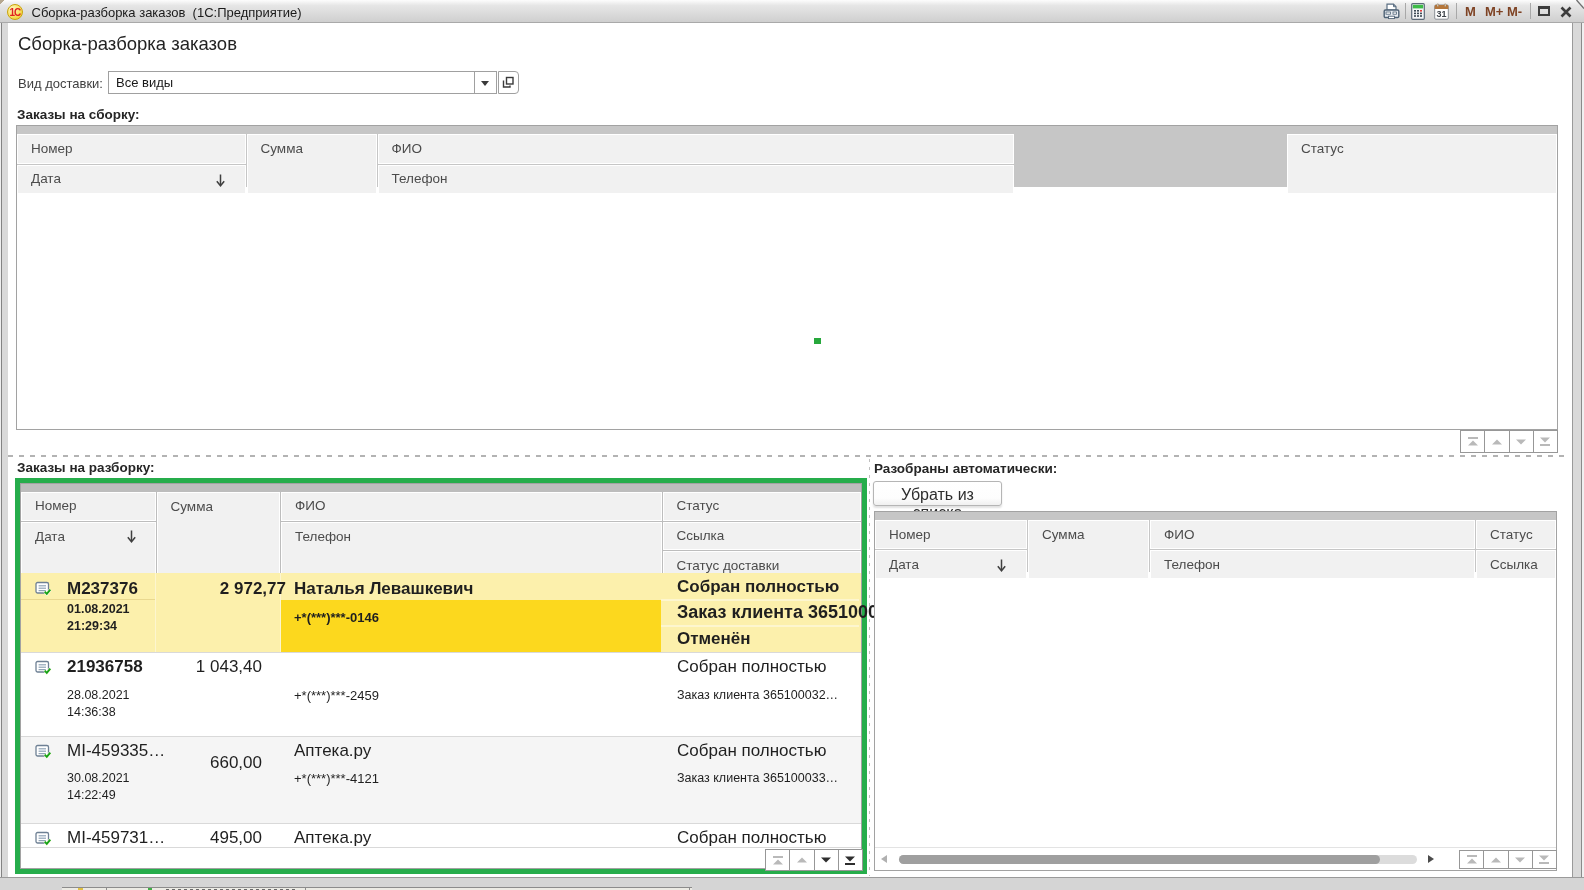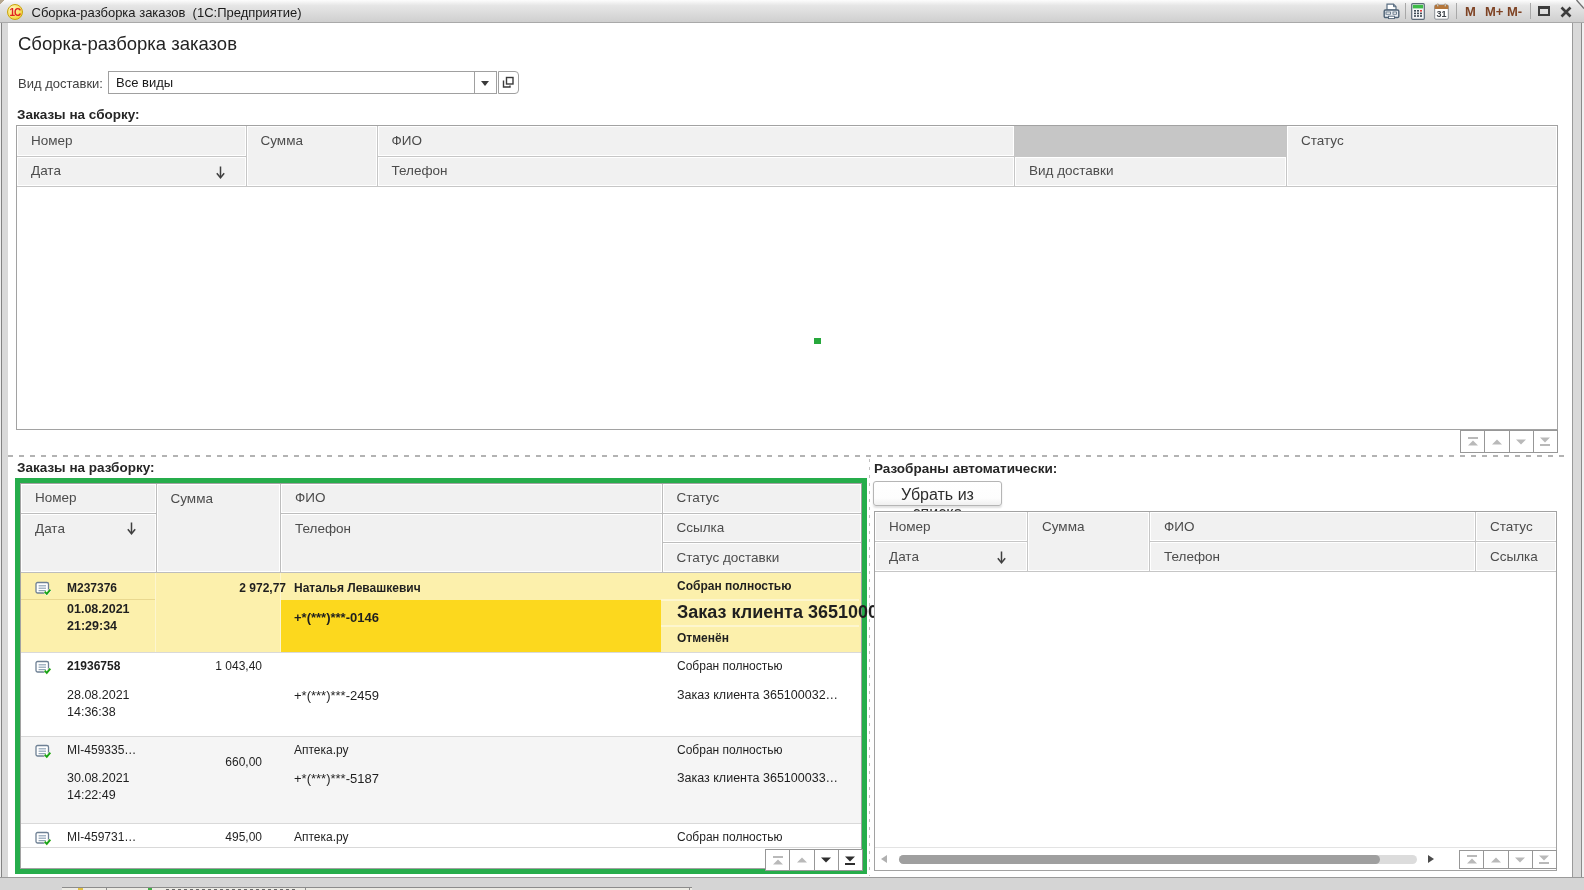--- a/index.html
+++ b/index.html
@@ -1,31 +1,31 @@
 <!DOCTYPE html>
 <html><head><meta charset="utf-8">
 <style>
 html,body{margin:0;padding:0;}
 body{width:1584px;height:890px;position:relative;overflow:hidden;
   font-family:"Liberation Sans",sans-serif;background:#fff;}
 .abs{position:absolute;}
 .lbl{font-weight:bold;color:#262626;font-size:13.5px;}
-.hdrcell{background:#f1f1f1;color:#4c4c4c;font-size:13.5px;position:absolute;border:1px solid #fff;box-sizing:border-box;}
+.hdrcell{background:#f1f1f1;color:#4c4c4c;font-size:13.5px;position:absolute;border:1px solid #fff;box-sizing:border-box;margin-top:8px;}
 .hdrtxt{position:absolute;left:13px;top:calc(50% - 1px);transform:translateY(-50%);white-space:nowrap;}
 .navbtns{position:absolute;display:flex;}
 .navbtn{width:23.5px;height:100%;border:1px solid #979797;border-left:none;
   background:#fff;position:relative;}
 .navbtn:first-child{border-left:1px solid #979797;}
 .tri{position:absolute;left:50%;top:50%;width:0;height:0;border-left:5px solid transparent;border-right:5px solid transparent;}
 .tri.up{border-bottom:5.5px solid #b9b9b9;transform:translate(-50%,-50%);}
 .tri.dn{border-top:5.5px solid #b9b9b9;transform:translate(-50%,-50%);}
 .bar{position:absolute;left:50%;width:10px;height:2px;background:#b9b9b9;transform:translateX(-50%);}
 .dark .tri.dn{border-top-color:#2e2e2e;}
 .dark .bar{background:#2e2e2e;}
-.cell{position:absolute;font-size:12px;line-height:17px;color:#1f1f1f;white-space:nowrap;}
+.cell{position:absolute;font-size:17px;line-height:17px;color:#1f1f1f;white-space:nowrap;}
 .bold{font-weight:bold;}
 </style></head>
 <body>
 
 <div class="abs" id="titlebar" style="left:0;top:0;width:1584px;height:23px;
   background:linear-gradient(#fdfdfd,#e6e6e6 25%,#dadada 65%,#cfcfcf);border-bottom:1px solid #a9a9a9;box-sizing:border-box;"></div>
 <div class="abs" style="left:0;top:23px;width:1px;height:867px;background:#efefef;"></div>
 <div class="abs" style="left:1px;top:23px;width:1px;height:867px;background:#838383;"></div>
 <div class="abs" style="left:2px;top:23px;width:6px;height:867px;background:#d9d9d9;"></div>
 <div class="abs" style="left:1572px;top:23px;width:1px;height:867px;background:#9a9a9a;"></div>
@@ -130,23 +130,20 @@
       </div>
     <div class="hdrcell" style="left:229.5px;top:0;width:130px;height:60px;">
         <span class="hdrtxt" style="top:13px;">Сумма</span>
       </div>
     <div class="hdrcell" style="left:360.5px;top:0;width:636.5px;height:29.5px;">
         <span class="hdrtxt">ФИО</span>
       </div>
     <div class="hdrcell" style="left:360.5px;top:30.5px;width:636.5px;height:29.5px;">
         <span class="hdrtxt">Телефон</span>
       </div>
-    <div class="hdrcell" style="left:998px;top:30.5px;width:271px;height:29.5px;">
-        <span class="hdrtxt">Вид доставки</span>
-      </div>
     <div class="hdrcell" style="left:1270px;top:0;width:270px;height:60px;">
         <span class="hdrtxt" style="top:13px;">Статус</span>
       </div>
   </div>
 
   <div style="position:absolute;left:797px;top:212px;width:7px;height:6px;background:#27a83c;"></div>
 </div>
 
 <div class="navbtns" style="left:1460px;top:430px;width:98px;height:21px;">
   <div class="navbtn">
@@ -275,21 +272,21 @@
 <div class="cell" style="left:677px;top:658px;">Собран полностью</div>
 <div class="cell" style="left:67px;top:687px;;font-size:12.5px;">28.08.2021<br>14:36:38</div>
 <div class="cell" style="left:294px;top:687px;;font-size:13px;">+*(***)***-2459</div>
 <div class="cell" style="left:677px;top:687px;;font-size:12.5px;">Заказ клиента 365100032…</div>
 
 <div class="cell" style="left:67px;top:742px;">MI-459335…</div>
 <div class="cell" style="left:155px;top:754px;width:107px;text-align:right;">660,00</div>
 <div class="cell" style="left:294px;top:742px;">Аптека.ру</div>
 <div class="cell" style="left:677px;top:742px;">Собран полностью</div>
 <div class="cell" style="left:67px;top:770px;;font-size:12.5px;">30.08.2021<br>14:22:49</div>
-<div class="cell" style="left:294px;top:770px;;font-size:13px;">+*(***)***-5187</div>
+<div class="cell" style="left:294px;top:770px;;font-size:13px;">+*(***)***-4121</div>
 <div class="cell" style="left:677px;top:770px;;font-size:12.5px;">Заказ клиента 365100033…</div>
 
 <div class="cell" style="left:67px;top:829px;">MI-459731…</div>
 <div class="cell" style="left:155px;top:829px;width:107px;text-align:right;">495,00</div>
 <div class="cell" style="left:294px;top:829px;">Аптека.ру</div>
 <div class="cell" style="left:677px;top:829px;">Собран полностью</div>
 
 <div class="navbtns dark2" style="left:765px;top:849px;width:98px;height:20px;">
   <div class="navbtn">
       <div class="bar" style="top:calc(50% - 4.5px);"></div>

